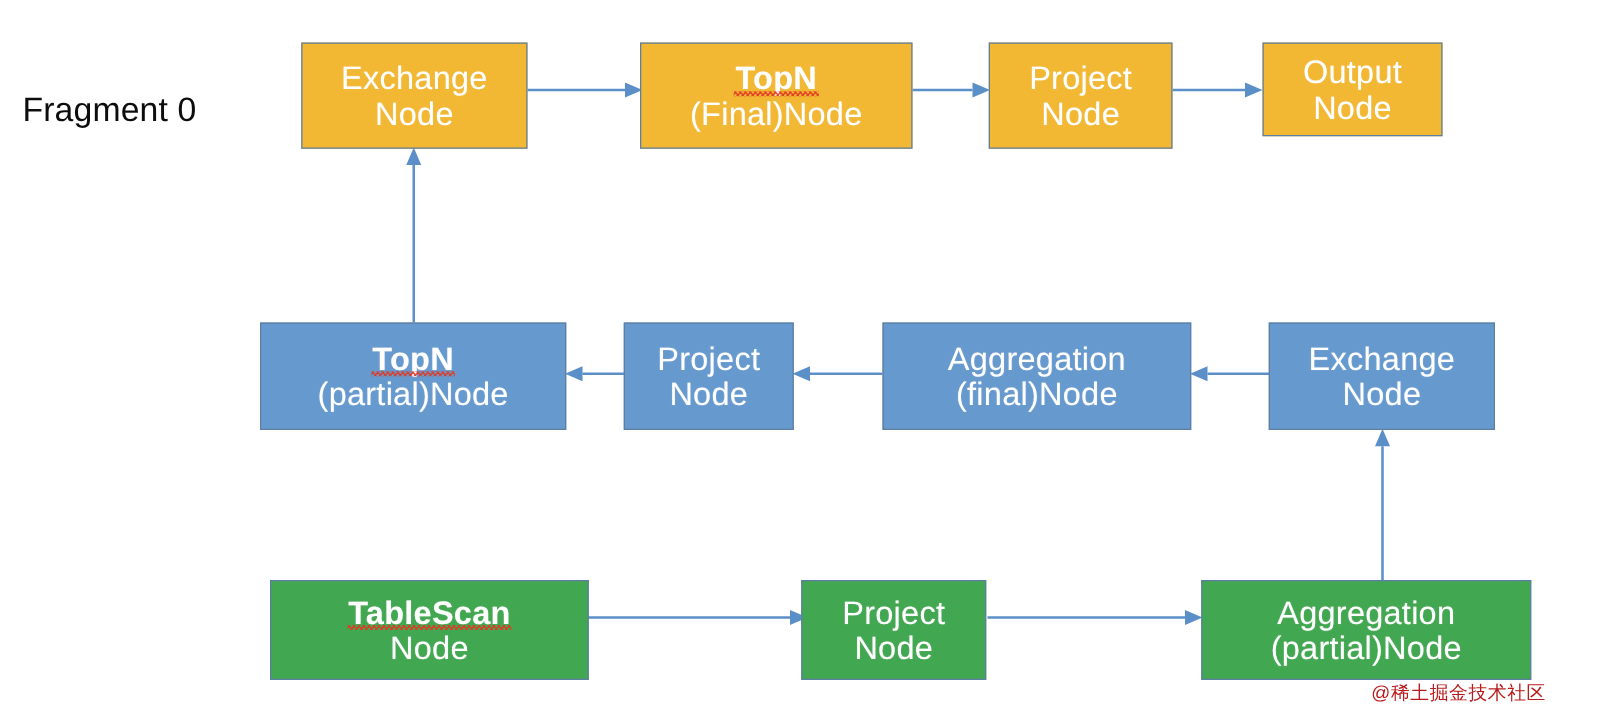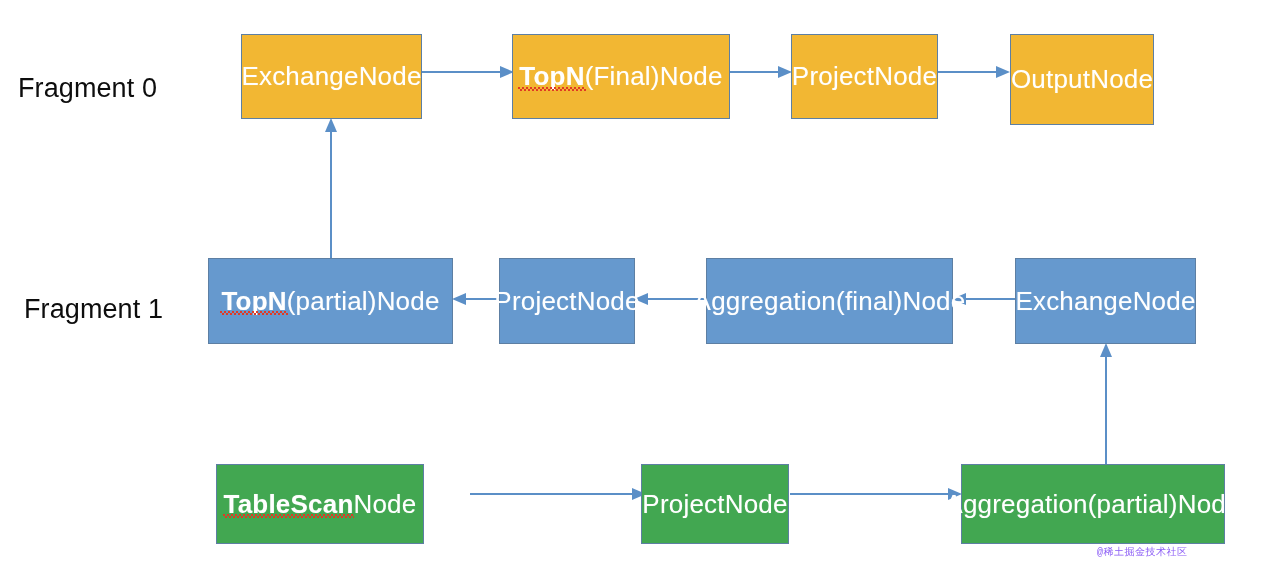--- a/index.html
+++ b/index.html
@@ -29,21 +29,21 @@
     letter-spacing: 0.1px;
     line-height: 1;
   }
 
   
   .node {
     position: absolute;
     box-sizing: border-box;
     border: 1.5px solid #5d7fa3;
     display: flex;
-    flex-direction: row;
+    flex-direction: column;
     align-items: center;
     justify-content: center;
     color: #ffffff;
     font-family: "Liberation Sans", sans-serif;
     font-size: 26px;
     line-height: 1.08;
     text-align: center;
     letter-spacing: 0.2px;
     z-index: 3;
     text-shadow: 0 0 1px rgba(255,255,255,0.35);
@@ -80,35 +80,34 @@
   
   .connector {
     position: absolute;
     z-index: 1;
   }
   .connector svg { display: block; overflow: visible; }
 
   
   .watermark {
     position: absolute;
-    font-family: Liberation Mono, monospace;
-    font-size: 10px;
-    color: #8b5cf6;
+    font-family: Liberation Sans, sans-serif;
+    font-size: 15px;
+    color: #b91c1c;
     white-space: nowrap;
     z-index: 4;
     letter-spacing: 0.5px;
   }
 </style>
 </head>
 <body>
 
 <div id="canvas">
 
   <div class="frag-label" style="left:18px; top:75px;">Fragment 0</div>
-  <div class="frag-label" style="left:24px; top:296px;">Fragment 1</div>
 
   <div class="connector" style="left:422px; top:62px; width:92px; height:20px;">
     <svg width="92" height="20" viewBox="0 0 92 20">
       <line x1="0" y1="10" x2="78" y2="10" stroke="#5b8fc7" stroke-width="2"></line>
       <polygon points="78,4 92,10 78,16" fill="#5b8fc7"></polygon>
     </svg>
   </div>
 
   <div class="connector" style="left:730px; top:62px; width:62px; height:20px;">
     <svg width="62" height="20" viewBox="0 0 62 20">
@@ -181,21 +180,21 @@
   <div class="node orange" style="left:512px; top:34px; width:218px; height:85px;">
     <span class="ln squiggle">TopN</span>
     <span class="ln">(Final)Node</span>
   </div>
 
   <div class="node orange" style="left:791px; top:34px; width:147px; height:85px;">
     <span class="ln">Project</span>
     <span class="ln">Node</span>
   </div>
 
-  <div class="node orange" style="left:1010px; top:34px; width:144px; height:91px;">
+  <div class="node orange" style="left:1010px; top:34px; width:144px; height:75px;">
     <span class="ln">Output</span>
     <span class="ln">Node</span>
   </div>
 
   <div class="node blue" style="left:208px; top:258px; width:245px; height:86px;">
     <span class="ln squiggle">TopN</span>
     <span class="ln">(partial)Node</span>
   </div>
 
   <div class="node blue" style="left:499px; top:258px; width:136px; height:86px;">
@@ -206,21 +205,21 @@
   <div class="node blue" style="left:706px; top:258px; width:247px; height:86px;">
     <span class="ln">Aggregation</span>
     <span class="ln">(final)Node</span>
   </div>
 
   <div class="node blue" style="left:1015px; top:258px; width:181px; height:86px;">
     <span class="ln">Exchange</span>
     <span class="ln">Node</span>
   </div>
 
-  <div class="node green" style="left:216px; top:464px; width:208px; height:80px;">
+  <div class="node green" style="left:216px; top:464px; width:255px; height:80px;">
     <span class="ln squiggle">TableScan</span>
     <span class="ln">Node</span>
   </div>
 
   <div class="node green" style="left:641px; top:464px; width:148px; height:80px;">
     <span class="ln">Project</span>
     <span class="ln">Node</span>
   </div>
 
   <div class="node green" style="left:961px; top:464px; width:264px; height:80px;">

